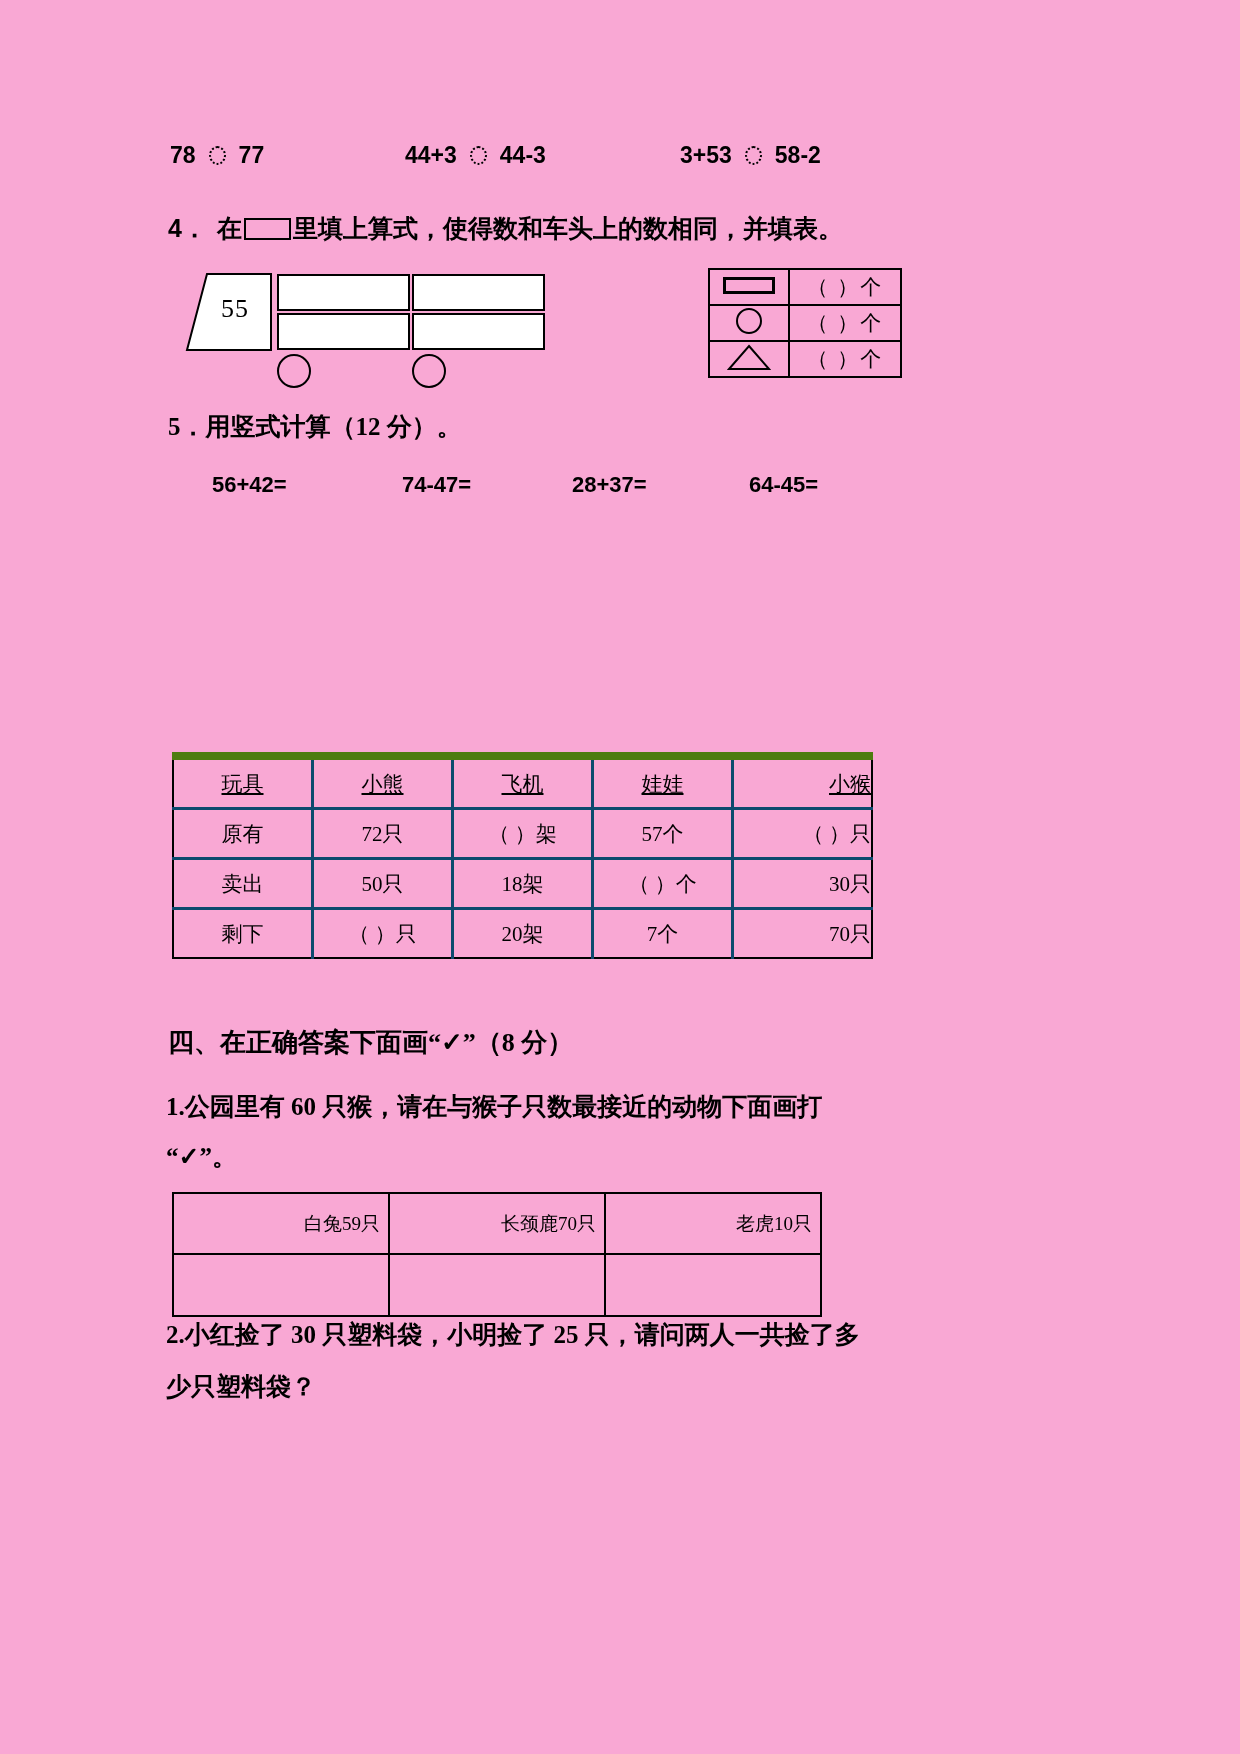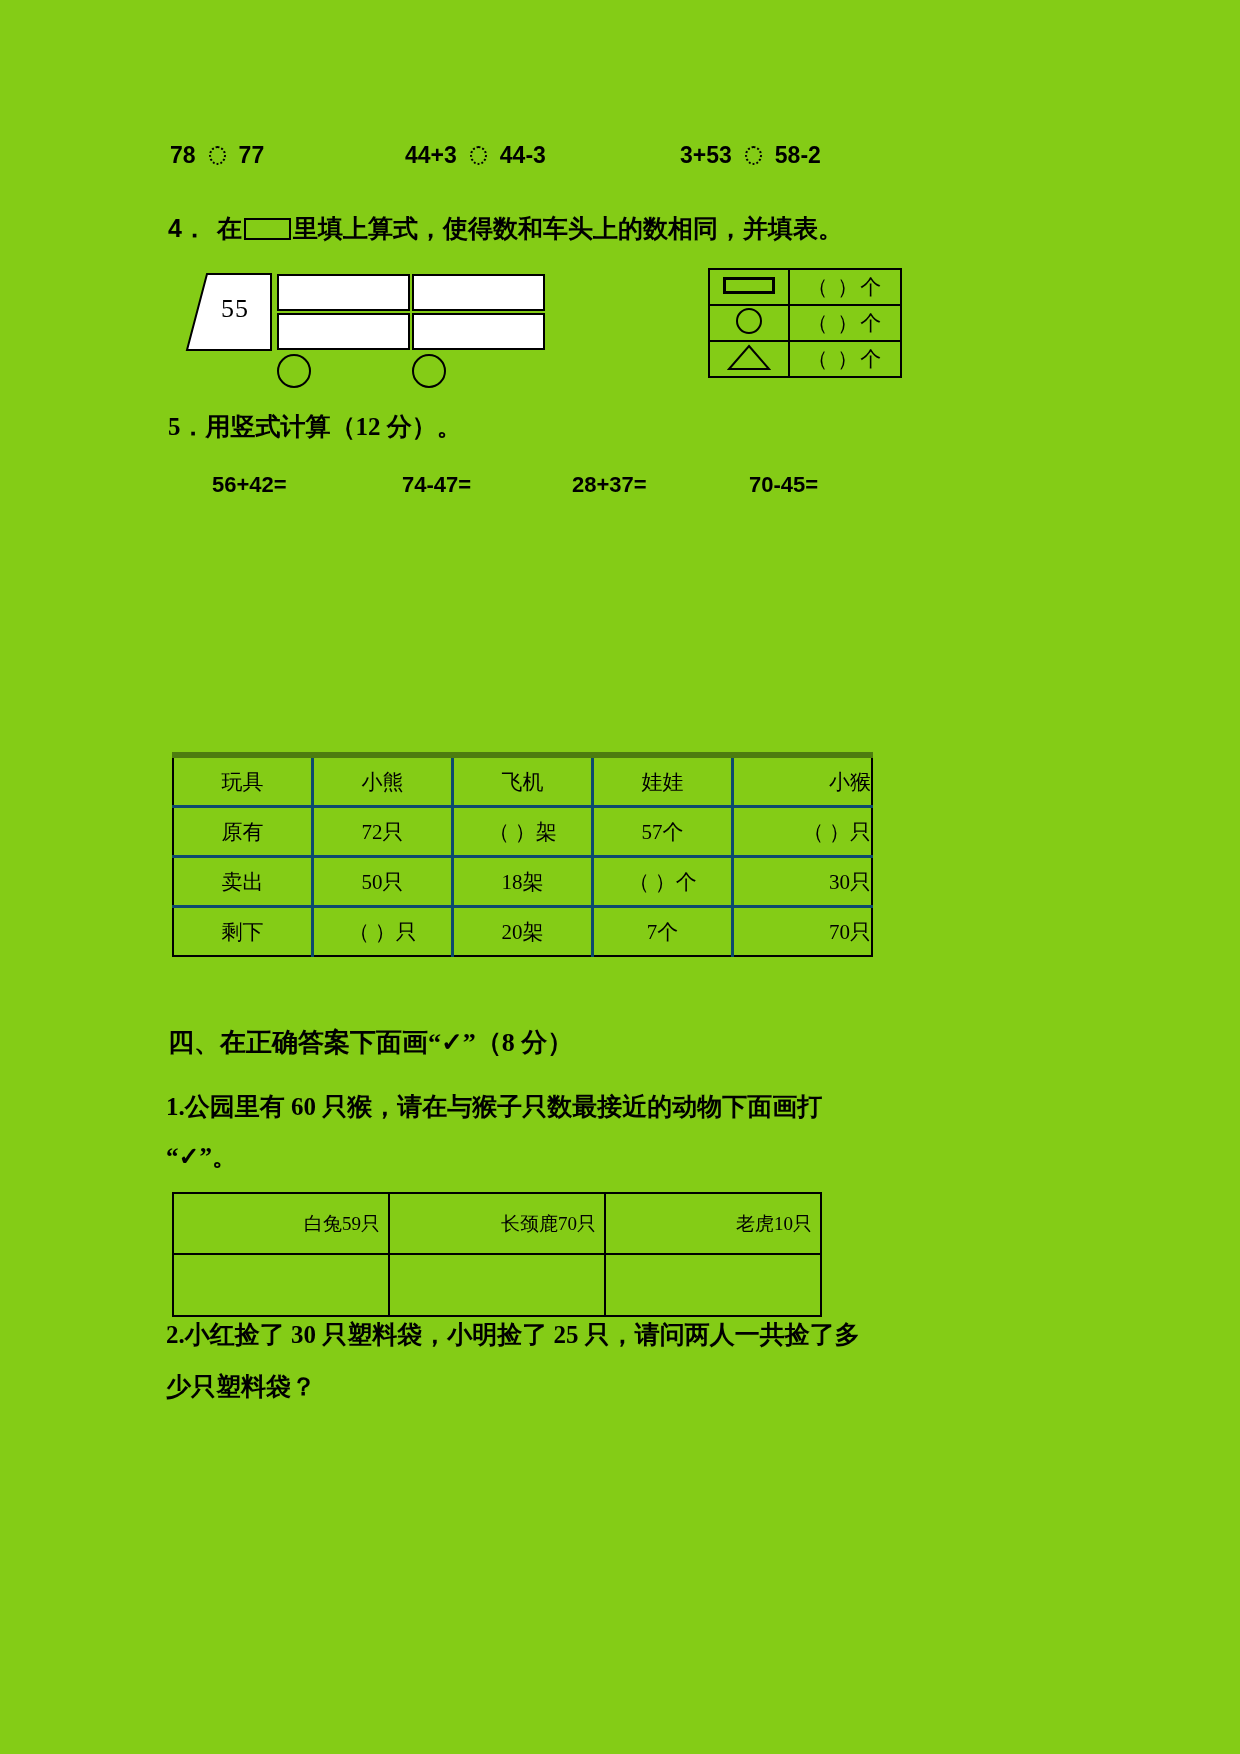--- a/index.html
+++ b/index.html
@@ -9,21 +9,21 @@
   }
   body {
     font-family: "Liberation Serif", "DejaVu Serif", serif;
     color: #000000;
   }
   .page {
     position: relative;
     width: 1240px;
     height: 1754px;
     margin: 0 auto;
-    background: #84cc16;
+    background: #f9a8d4;
     overflow: hidden;
   }
 
   
   .abs { position: absolute; }
 
   
   .compare-row {
     position: absolute;
     left: 170px;
@@ -173,21 +173,21 @@
   .toys td {
     border: 3px solid #0c4a6e;
     width: 137px;
     height: 47px;
     text-align: center;
     vertical-align: middle;
     font-size: 21px;
     padding: 0;
     font-family: "Liberation Serif", "DejaVu Serif", serif;
   }
-  .toys tr:first-child td { border-top: 6px solid #4d7c0f; }
+  .toys tr:first-child td { border-top: 8px solid #4d7c0f; text-decoration: underline; }
   .toys tr:last-child  td { border-bottom: 2px solid #000; }
   .toys td:first-child { border-left: 2px solid #000; }
   .toys td:last-child  { border-right: 2px solid #000; text-align: right; }
 
   
   .body-line {
     position: absolute;
     left: 166px;
     font-size: 25px;
     font-weight: bold;
@@ -282,21 +282,21 @@
       <td class="cnt">（ ）个</td>
     </tr>
   </tbody>
     </table>
 
   <div class="q5-line">5．用竖式计算（12 分）。</div>
   <div class="q5-exprs">
     <span style="left:0px;">56+42=</span>
     <span style="left:190px;">74-47=</span>
     <span style="left: 360px;" :="">28+37=</span>
-    <span style="left:537px;">70-45=</span>
+    <span style="left:537px;">64-45=</span>
   </div>
 
 
   <table class="toys">
     <tbody>
         <tr>
       <td>玩具</td>
       <td>小熊</td>
       <td>飞机</td>
       <td>娃娃</td>

